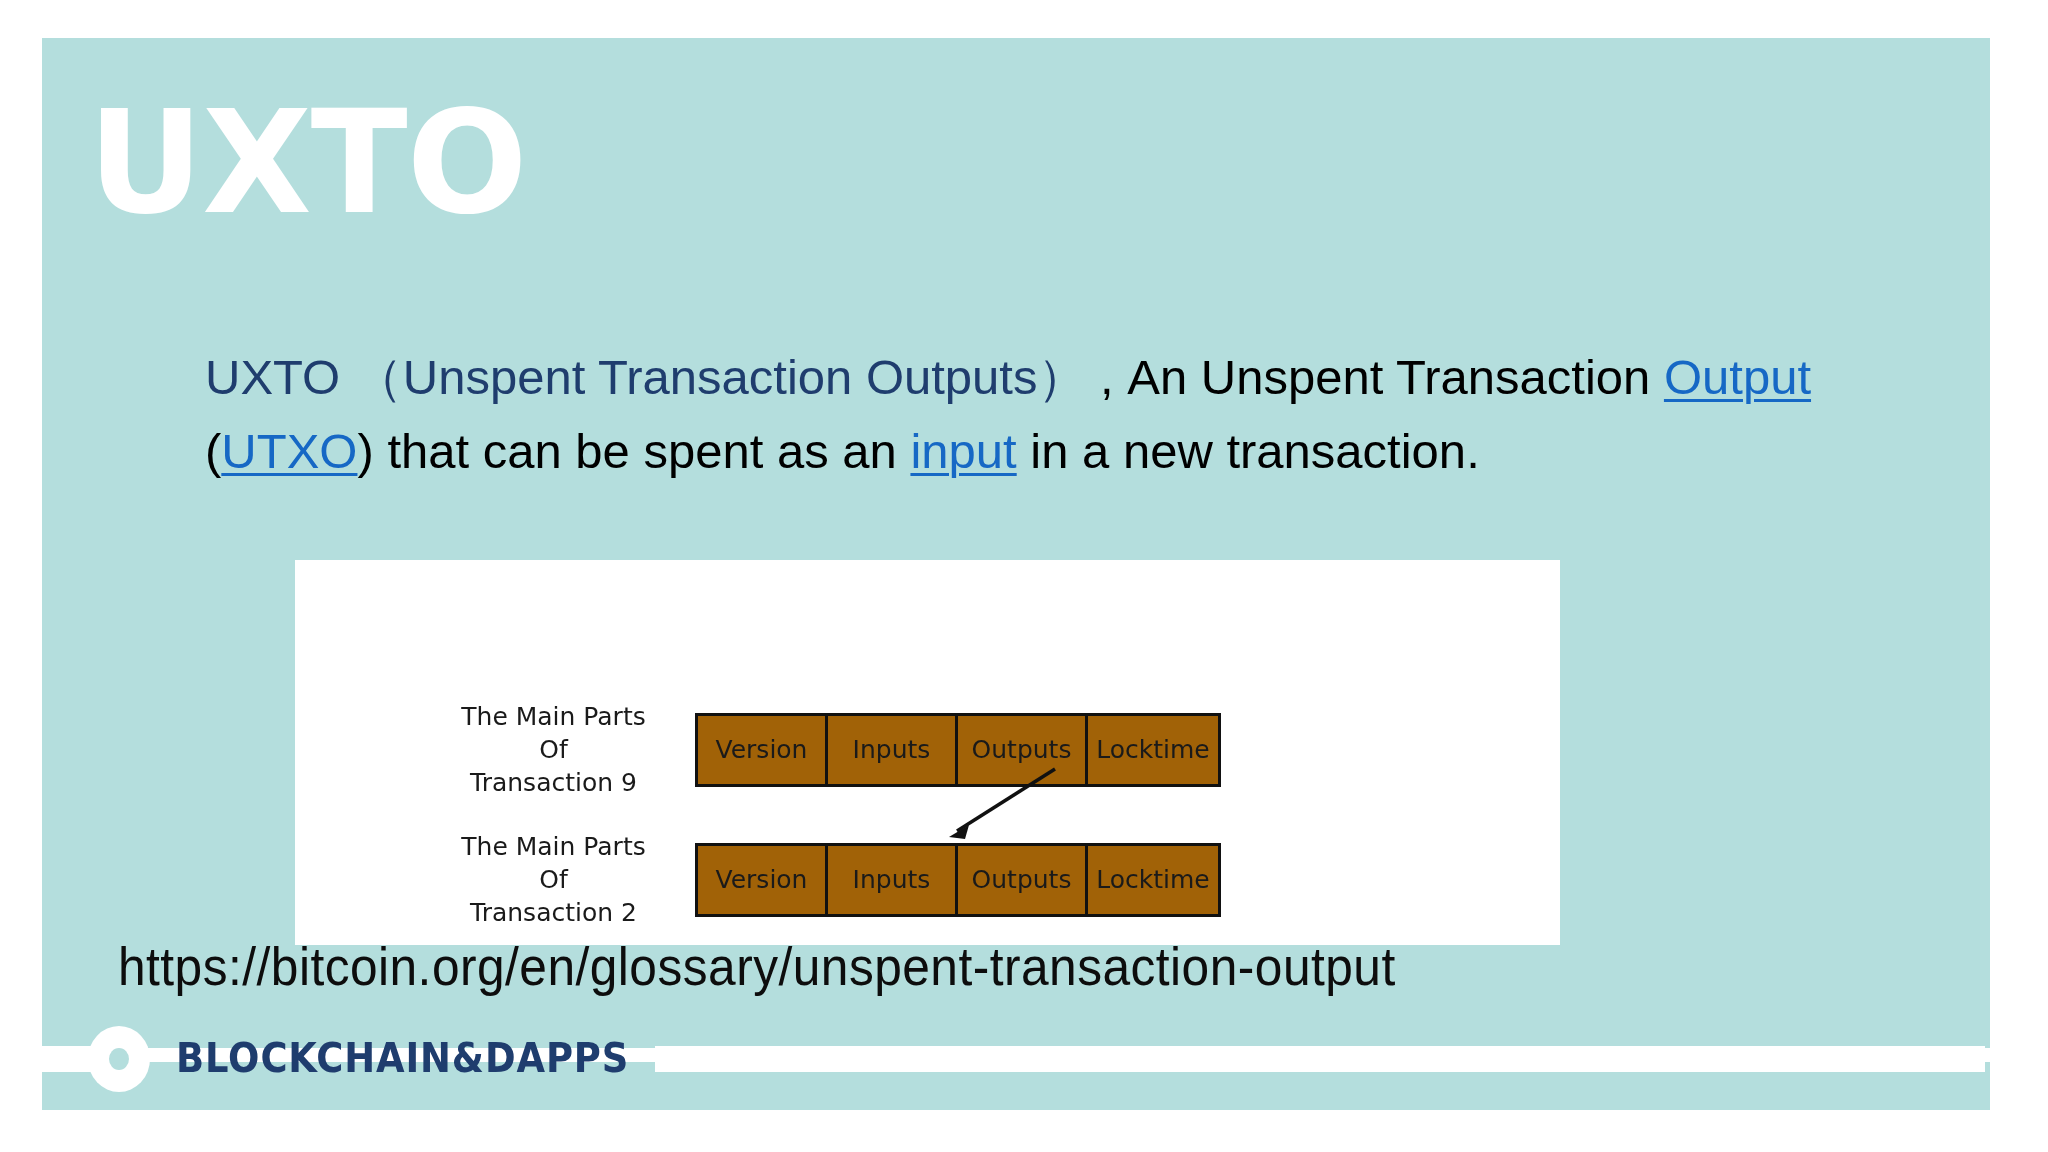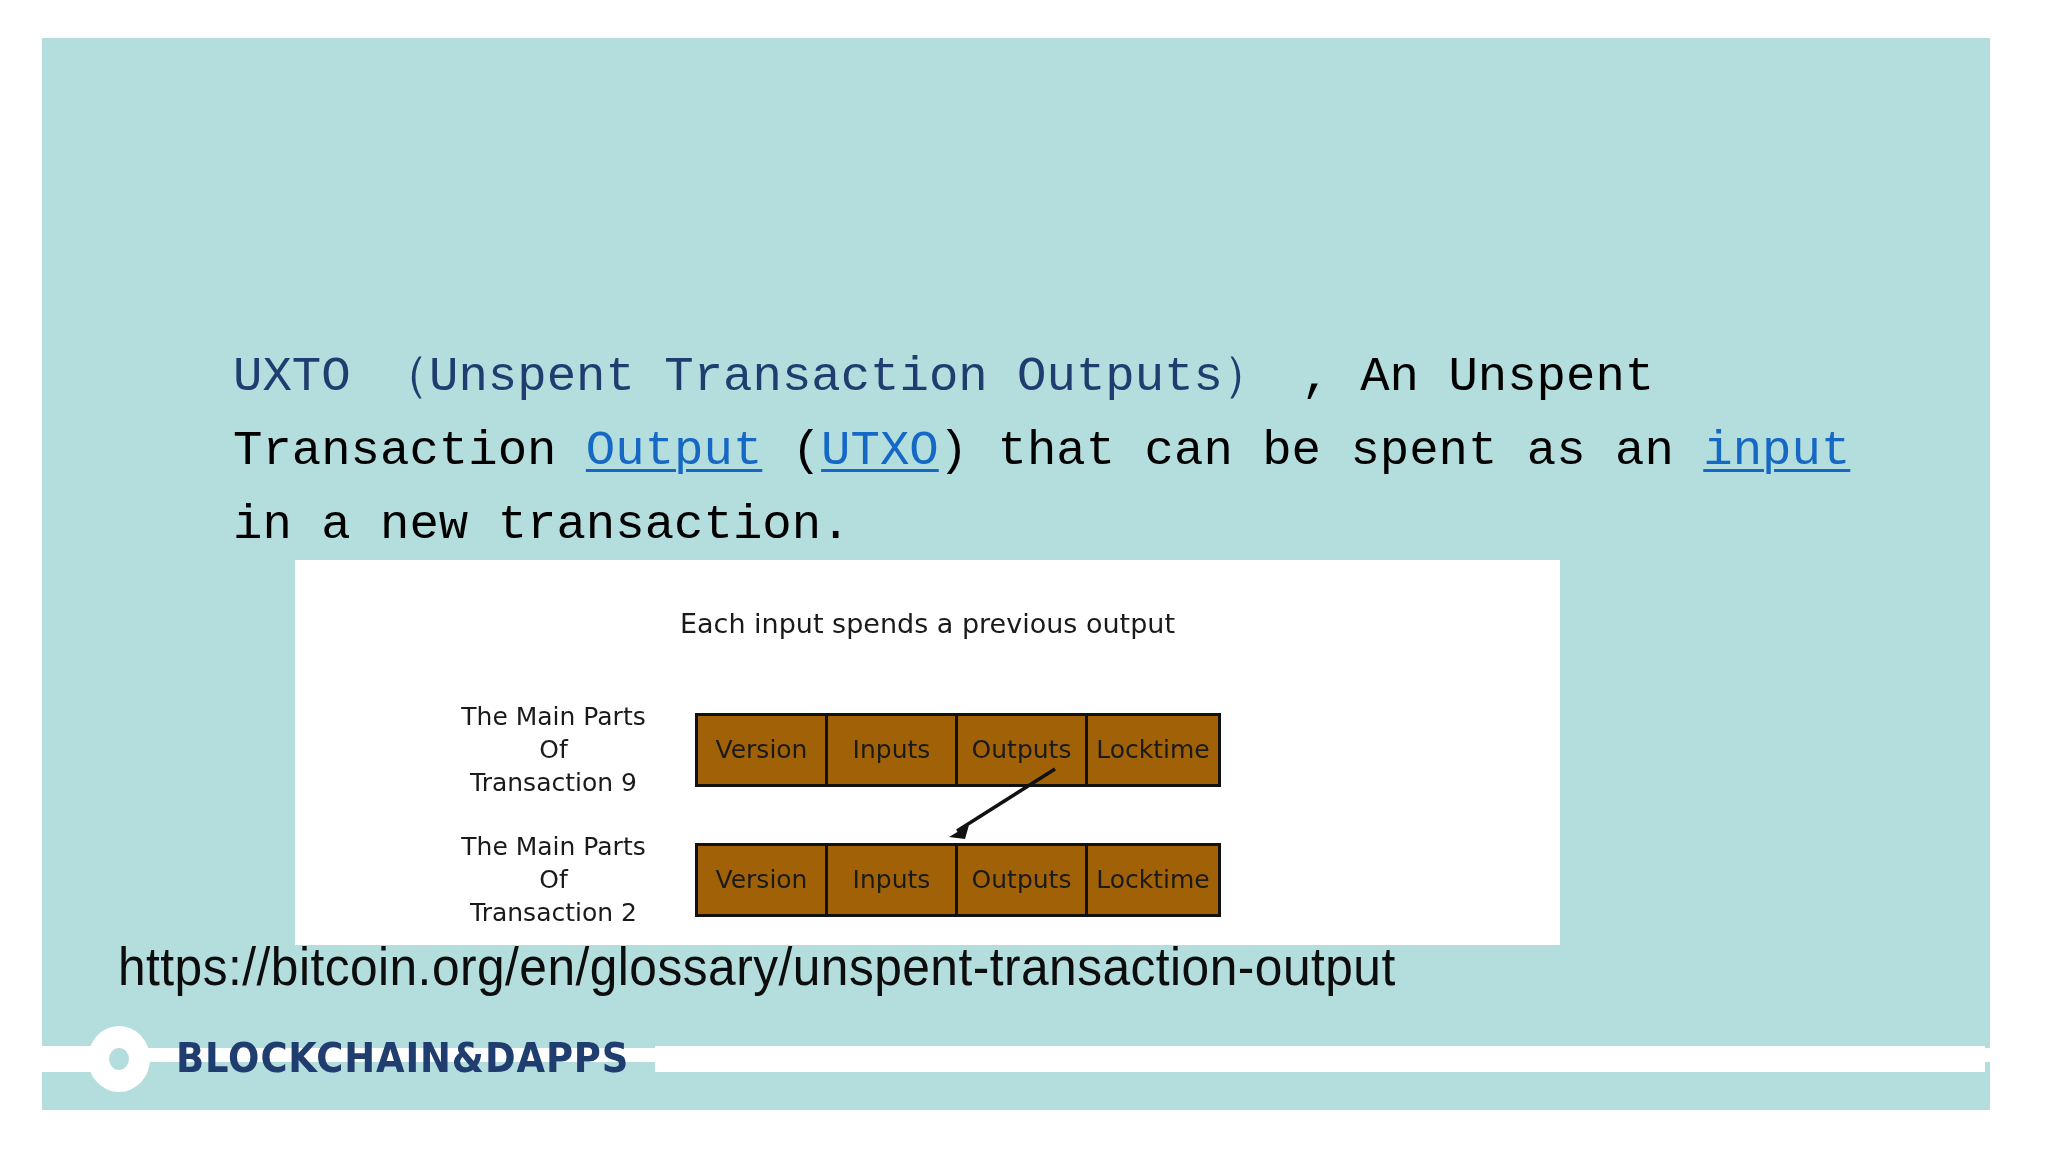--- a/index.html
+++ b/index.html
@@ -52,25 +52,24 @@
     color: #ffffff;
     white-space: nowrap;
   }
 
   
   .body-text {
     position: absolute;
     left: 205px;
     top: 340px;
     width: 1700px;
-    font-family: Liberation Mono, monospace;
+    font-family: Liberation Sans, sans-serif;
     font-size: 49px;
     line-height: 74px;
     color: #000000;
-    margin-left: 28px;
   }
   .t-navy { color: #1f3d6e; }
   .t-black { color: #000000; }
   .t-link {
     color: #1668c5;
     text-decoration: underline;
     text-underline-offset: 5px;
     text-decoration-thickness: 3px;
   }
 
@@ -202,28 +201,28 @@
   }
 </style>
 </head>
 <body>
 
 <div class="slide">
 
   <div class="panel"></div>
   <div class="panel-bottom-band"></div>
 
+  <div class="title">UXTO</div>
 
   <div class="body-text">
     <span class="t-navy">UXTO （Unspent Transaction Outputs）</span><span class="t-black"> , An Unspent Transaction </span><a class="t-link" href="#">Output</a><span class="t-black"> (</span><a class="t-link" href="#">UTXO</a><span class="t-black">) that can be spent as an </span><a class="t-link" href="#">input</a><span class="t-black"> in a new transaction.</span>
   </div>
 
   <div class="diagram-card">
 
-    <div class="diagram-caption">Each input spends a previous output</div>
 
     <div class="tx-row tx-row-0">
       <div class="tx-label">
         <div>The Main Parts Of</div>
         <div>Transaction 9</div>
       </div>
       <div class="tx-table">
         <div class="tx-cell">Version</div>
         <div class="tx-cell">Inputs</div>
         <div class="tx-cell">Outputs</div>

